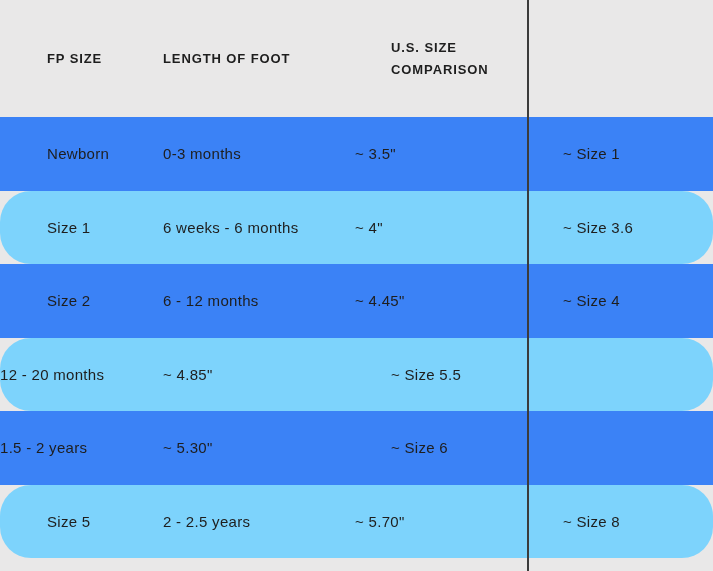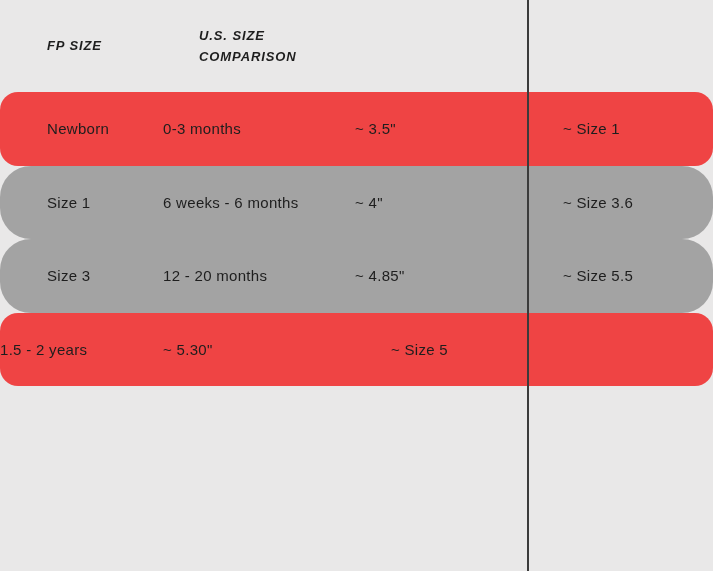--- a/index.html
+++ b/index.html
@@ -18,39 +18,38 @@
     color: #1e1e1e;
   }
 
   .grid-row {
     display: grid;
     grid-template-columns: 163px 192px 172px 1fr;
     align-items: center;
   }
 
   .header-row {
-    height: 92px;
+    height: 117px;
     background: #e9e8e8;
-    font-style: italic;
   }
 
   .header-cell {
     font-size: 13px;
     font-weight: bold;
     letter-spacing: 0.9px;
     line-height: 1.65;
     text-transform: uppercase;
   }
 
   .row {
     height: 73.5px;
   }
 
-  .row.light { background: #ef4444; border-radius: 18px; }
-  .row.gray  { background: #a3a3a3; border-radius: 31px; }
+  .row.light { background: #3b82f6; }
+  .row.gray  { background: #7dd3fc; border-radius: 31px; }
 
   .cell {
     font-size: 15px;
     letter-spacing: 0.3px;
     color: #1e1e1e;
   }
 
   .c1 { padding-left: 47px; }
   .c2 { padding-left: 0; }
   .c3 { padding-left: 0; }
@@ -67,48 +66,60 @@
     background: #3b3b3b;
   }
 </style>
 </head>
 <body>
 
 <div class="size-chart">
 
   <div class="grid-row header-row">
     <div class="header-cell c1">FP SIZE</div>
+    <div class="header-cell c3">LENGTH OF FOOT</div>
     <div class="header-cell c4">U.S. SIZE COMPARISON</div>
   </div>
 
   <div id="tbody">
   <div class="grid-row row light">
     <div class="cell c1">Newborn</div>
     <div class="cell c2">0-3 months</div>
     <div class="cell c3">~ 3.5"</div>
     <div class="cell c4">~ Size 1</div>
   </div>
 
   <div class="grid-row row gray">
     <div class="cell c1">Size 1</div>
     <div class="cell c2">6 weeks - 6 months</div>
     <div class="cell c3">~ 4"</div>
     <div class="cell c4">~ Size 3.6</div>
   </div>
 
+  <div class="grid-row row light">
+    <div class="cell c1">Size 2</div>
+    <div class="cell c2">6 - 12 months</div>
+    <div class="cell c3">~ 4.45"</div>
+    <div class="cell c4">~ Size 4</div>
+  </div>
 
   <div class="grid-row row gray">
-    <div class="cell c1">Size 3</div>
     <div class="cell c2">12 - 20 months</div>
     <div class="cell c3">~ 4.85"</div>
     <div class="cell c4">~ Size 5.5</div>
   </div>
 
   <div class="grid-row row light">
     <div class="cell c2">1.5 - 2 years</div>
     <div class="cell c3">~ 5.30"</div>
-    <div class="cell c4">~ Size 5</div>
+    <div class="cell c4">~ Size 6</div>
   </div>
 
+  <div class="grid-row row gray">
+    <div class="cell c1">Size 5</div>
+    <div class="cell c2">2 - 2.5 years</div>
+    <div class="cell c3">~ 5.70"</div>
+    <div class="cell c4">~ Size 8</div>
+  </div>
 </div>
 
   <div class="col-divider"></div>
 </div>
 
 </body></html>

